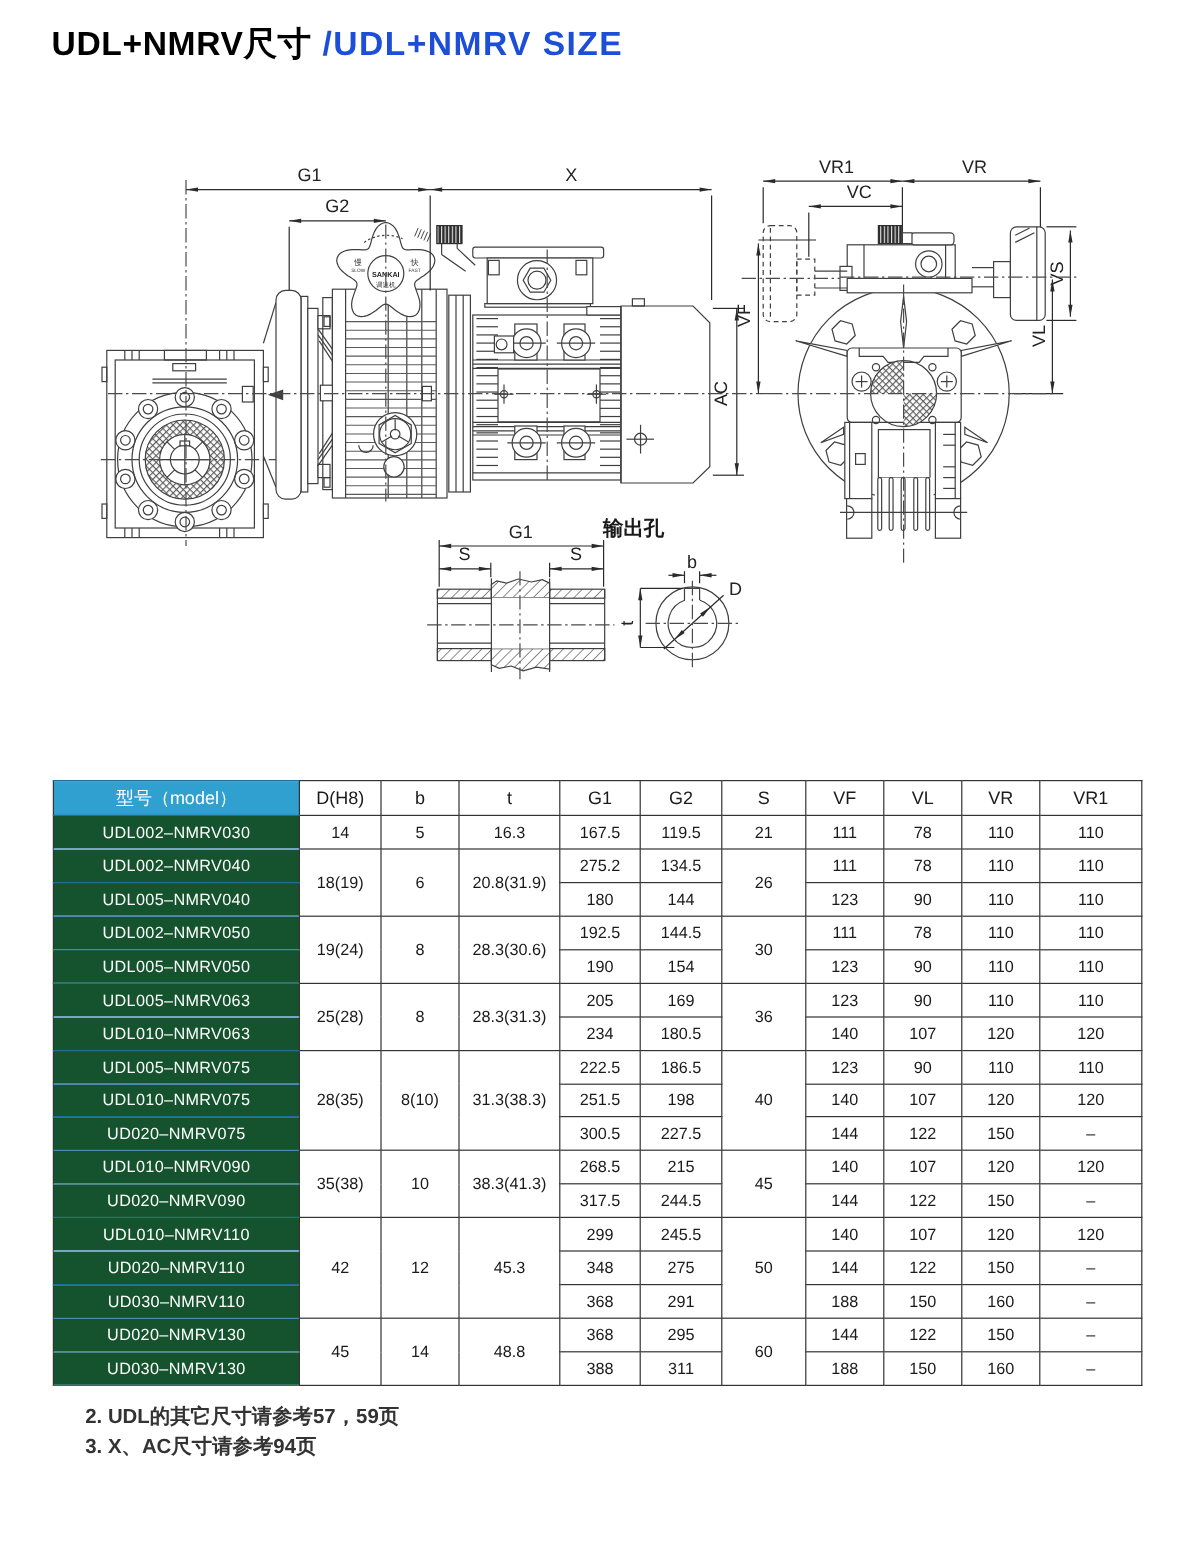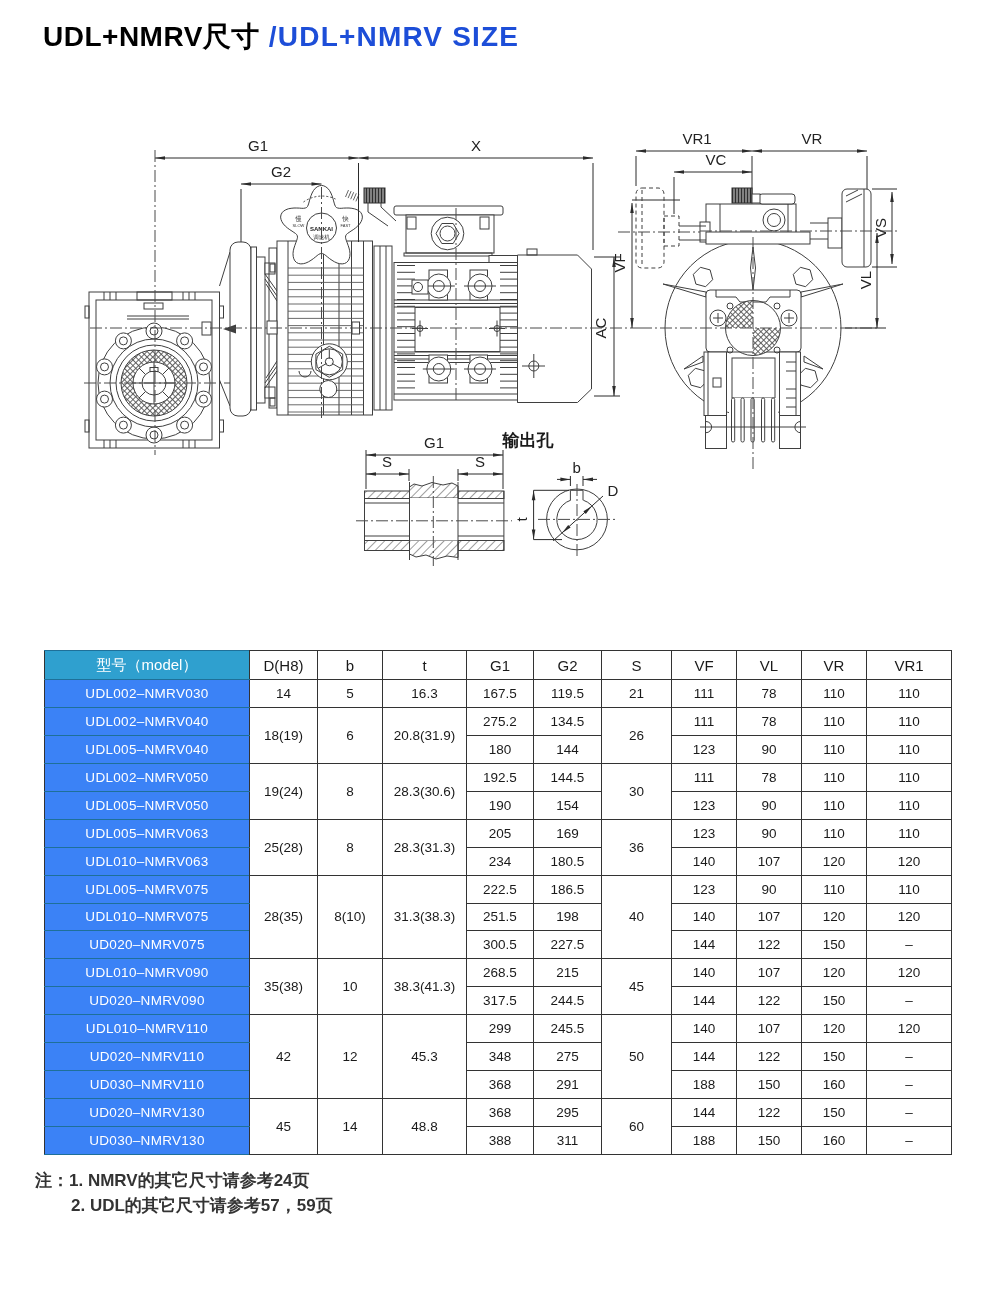--- a/index.html
+++ b/index.html
@@ -5,21 +5,21 @@
 body{width:1000px;height:1295px;background:#fff;font-family:"Liberation Sans",sans-serif;position:relative;overflow:hidden;}
 #title{position:absolute;left:43px;top:23px;font-size:28px;line-height:1;white-space:nowrap;}
 #title .c1{color:#000000;font-weight:700;letter-spacing:0.5px;}
 #title .c2{color:#1d4ed8;font-weight:700;letter-spacing:1.2px;}
 #draw{position:absolute;left:0;top:0;width:1000px;height:650px;}
 #tbl{position:absolute;left:44px;top:650px;border-collapse:collapse;table-layout:fixed;width:907px;}
 #tbl td,#tbl th{border:1px solid #333;text-align:center;vertical-align:middle;font-size:13.5px;color:#1a1a1a;padding:0;overflow:hidden;white-space:nowrap;}
 #tbl thead th{height:29px;font-weight:normal;background:#fff;font-size:15px;}
 #tbl thead th.mo{background:#2fa0cf;color:#fff;border-top-color:#1e7099;border-bottom-color:#1e7099;}
 #tbl tbody td{height:27.95px;background:#fff;}
-#tbl td.mo{background:#3b82f6;color:#fff;letter-spacing:0.3px;border-top-color:#1e7099;border-bottom-color:#1e7099;}
+#tbl td.mo{background:#14532d;color:#fff;letter-spacing:0.3px;border-top-color:#1e7099;border-bottom-color:#1e7099;}
 #notes{position:absolute;left:35px;top:1168px;font-size:17px;font-weight:700;color:#333;line-height:25.4px;}
 #notes .ind{padding-left:36px;}
 </style></head>
 <body>
 <div id="title"><span class="c1">UDL+NMRV尺寸</span><span class="c2"> /UDL+NMRV SIZE</span></div>
 <div id="draw">
 <svg width="1000" height="650" viewBox="0 0 1000 650" font-family="Liberation Sans, sans-serif">
 <defs>
 <pattern id="h45" width="6" height="6" patternTransform="rotate(45)" patternUnits="userSpaceOnUse">
 <rect width="6" height="6" fill="white"></rect>
@@ -661,15 +661,15 @@
         <td>388</td>
         <td>311</td>
         <td>188</td>
         <td>150</td>
         <td>160</td>
         <td>–</td>
       </tr>
 </tbody>
 </table>
 <div id="notes">
-<div>注：1. NMRV的其它尺寸请参考24页</div>
 <div class="ind">2. UDL的其它尺寸请参考57，59页</div>
+<div class="ind">3. X、AC尺寸请参考94页</div>
 </div>
 
 </body></html>

